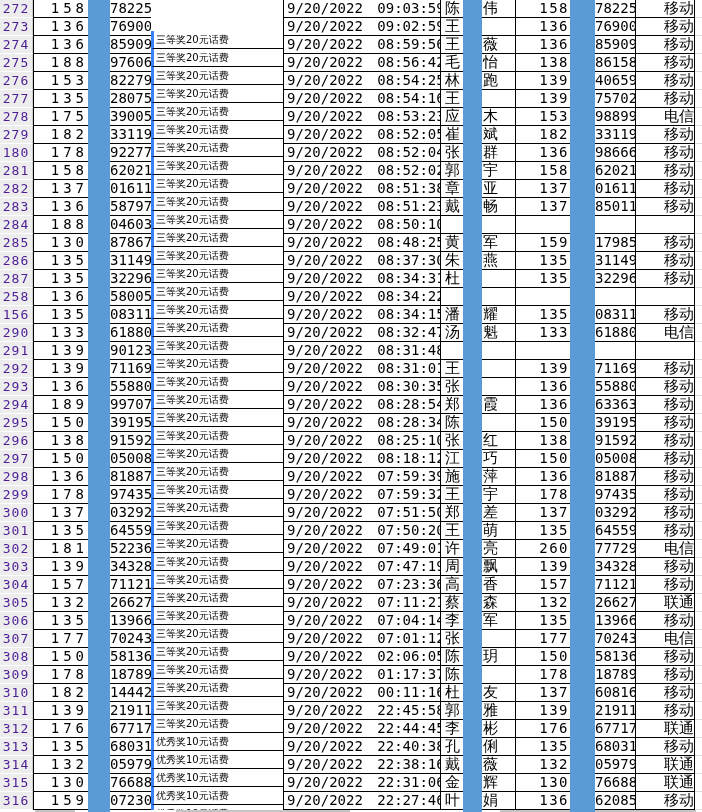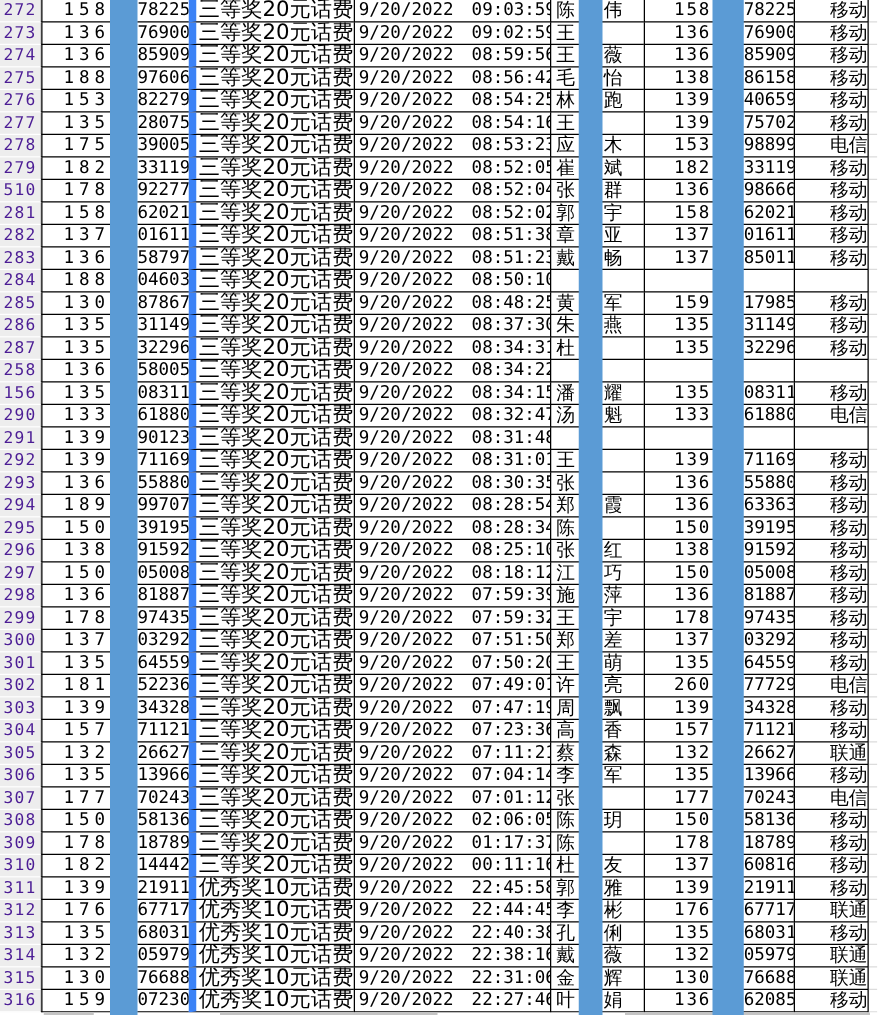--- a/index.html
+++ b/index.html
@@ -20,22 +20,22 @@
   }
   .c-prefix1{
     width:77px;text-align:right;padding-right:22px;letter-spacing:4px;
     border-left:1px solid #000;border-bottom:1px solid #000;
   }
   .c-suffix1{
     width:41px;text-align:right;padding-right:1px;
     border-bottom:1px solid #000;
   }
   .c-prize{
-    width:132px;padding-left:2px;font-family:"DejaVu Sans",sans-serif;font-size:17px;
-    border-left:6px solid #3b82f6;border-bottom:1px solid #000;
+    width:132px;padding-left:2px;font-family:"DejaVu Sans",sans-serif;font-size:10px;
+    border-left:3px solid #3b82f6;border-bottom:1px solid #000;margin-top:31px;
   }
   .c-date{
     width:157px;padding-left:3px;word-spacing:6px;
     border-left:1px solid #000;border-bottom:1px solid #000;
   }
   .c-name{
     width:75px;padding-left:4px;position:relative;
     font-family:"DejaVu Sans",sans-serif;font-size:15px;
     border-left:1px solid #000;border-bottom:1px solid #000;
   }
@@ -166,21 +166,21 @@
     <div class="cell c-prize">三等奖20元话费</div>
     <div class="cell c-date">9/20/2022 08:52:05</div>
     <div class="cell c-name"><span>崔</span><span class="given">斌</span></div>
     <div class="cell c-prefix2">182</div>
     <div class="cell c-suffix2">33119</div>
     <div class="cell c-carrier">移动</div>
     <div class="cell c-after"></div>
   </div>
 
   <div class="row">
-    <div class="cell rowhead">510</div>
+    <div class="cell rowhead">180</div>
     <div class="cell c-prefix1">178</div>
     <div class="cell c-suffix1">92277</div>
     <div class="cell c-prize">三等奖20元话费</div>
     <div class="cell c-date">9/20/2022 08:52:04</div>
     <div class="cell c-name"><span>张</span><span class="given">群</span></div>
     <div class="cell c-prefix2">136</div>
     <div class="cell c-suffix2">98666</div>
     <div class="cell c-carrier">移动</div>
     <div class="cell c-after"></div>
   </div>

